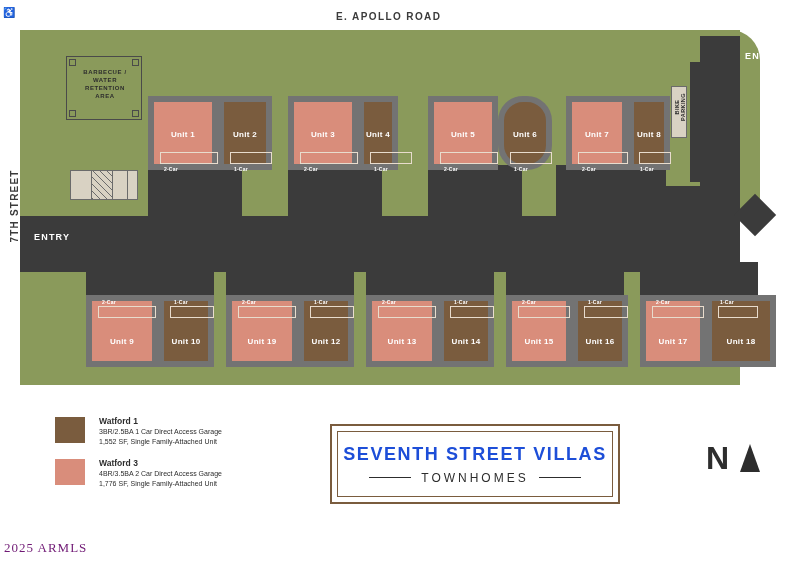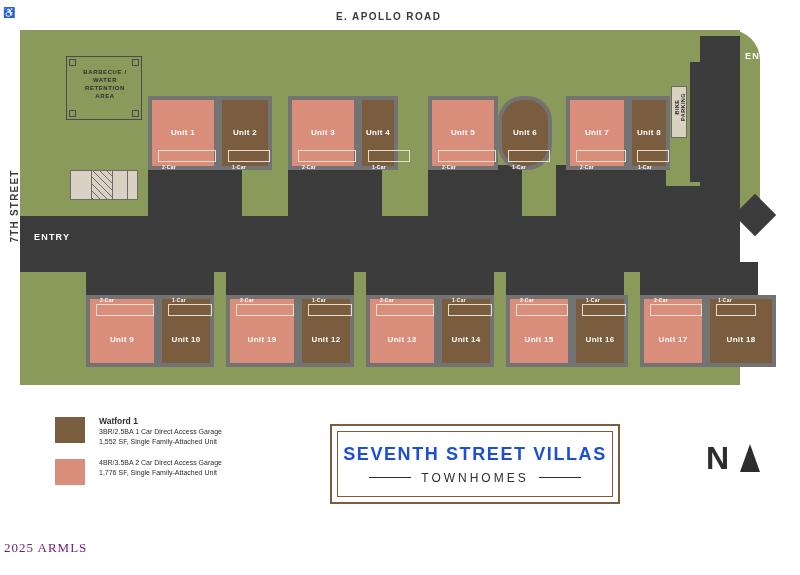--- a/index.html
+++ b/index.html
@@ -88,21 +88,21 @@
     background:repeating-linear-gradient(45deg,#6b6b6b 0 1px,transparent 1px 5px);
     border-left:1px solid #6b6b6b;border-right:1px solid #6b6b6b;
   }
   .stall .div{position:absolute;left:56px;top:0;width:1px;height:28px;background:#6b6b6b;}
   .wheel{position:absolute;left:3px;top:8px;font-size:10px;color:#2d2d2d;line-height:10px;}
 
   
   .unitrow{position:absolute;}
   .unit{
     position:absolute;box-sizing:border-box;
-    border:4px solid #737373;
+    border:6px solid #737373;
   }
   .u-w1{background:#7a5c3e;}
   .u-w3{background:#d98d7b;}
   .unit .name{
     position:absolute;left:0;width:100%;text-align:center;
     font-size:8px;color:#ffffff;font-weight:bold;letter-spacing:.3px;
   }
   .gar-tag{
     position:absolute;font-size:5px;color:#ffffff;font-weight:bold;
     background:transparent;letter-spacing:.2px;white-space:nowrap;
@@ -344,20 +344,21 @@
 
     <div class="legend-row">
       <div class="swatch sw1"></div>
       <div class="legend-name">Watford 1</div>
       <div class="legend-desc">3BR/2.5BA 1 Car Direct Access Garage</div>
       <div class="legend-desc">1,552 SF, Single Family-Attached Unit</div>
     </div>
 
     <div class="legend-row">
       <div class="swatch sw3"></div>
+      <div class="legend-name">Watford 3</div>
       <div class="legend-desc">4BR/3.5BA 2 Car Direct Access Garage</div>
       <div class="legend-desc">1,776 SF, Single Family-Attached Unit</div>
     </div>
   </div>
 
   <div class="plaque">
     <div class="plaque-in">
       <div class="plaque-l1">SEVENTH STREET VILLAS</div>
       <div class="plaque-rule">
         <div class="ln"></div>

